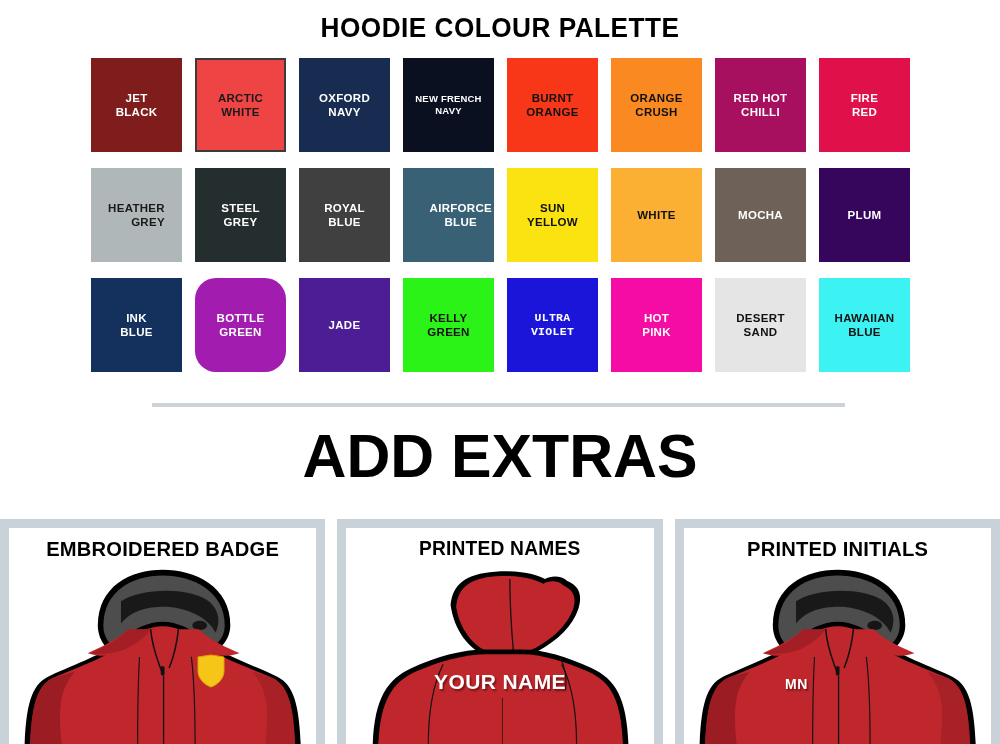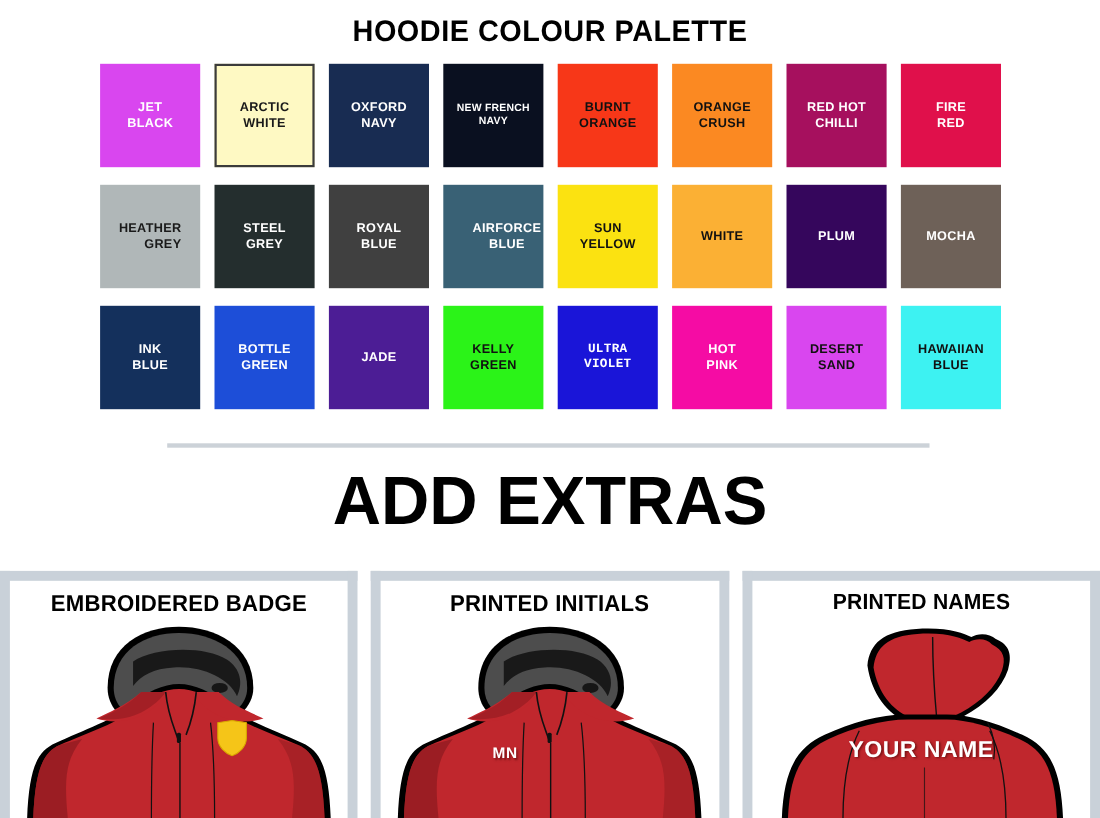--- a/index.html
+++ b/index.html
@@ -152,24 +152,24 @@
     font-size: 21px;
     letter-spacing: 0.4px;
   }
 </style>
 </head>
 <body>
 
 <h1 class="palette-title">HOODIE COLOUR PALETTE</h1>
 
 <div class="palette-grid">
-    <div class="swatch" style="background: #d946ef;">
+    <div class="swatch" style="background: #7f1d1d;">
       <span style="color: rgb(255, 255, 255);">JET<br>BLACK</span>
     </div>
-    <div class="swatch bordered" style="background: #fef9c3;">
+    <div class="swatch bordered" style="background: #ef4444;">
       <span style="color: rgb(26, 26, 26);">ARCTIC<br>WHITE</span>
     </div>
     <div class="swatch" style="background: rgb(24, 44, 82);">
       <span style="color: rgb(255, 255, 255);">OXFORD<br>NAVY</span>
     </div>
     <div class="swatch small" style="background: rgb(10, 16, 32);">
       <span style="color: rgb(255, 255, 255);">NEW FRENCH<br>NAVY</span>
     </div>
     <div class="swatch" style="background: rgb(247, 55, 24);">
       <span style="color: rgb(17, 17, 17);">BURNT<br>ORANGE</span>
@@ -194,45 +194,45 @@
     </div>
     <div class="swatch" style="background: rgb(57, 97, 117); justify-content: flex-end;">
       <span style="color: rgb(255, 255, 255);">AIRFORCE<br>BLUE</span>
     </div>
     <div class="swatch" style="background: rgb(251, 226, 17);">
       <span style="color: rgb(17, 17, 17);">SUN<br>YELLOW</span>
     </div>
     <div class="swatch" style="background: rgb(251, 176, 52);">
       <span style="color: rgb(17, 17, 17);">WHITE</span>
     </div>
+    <div class="swatch" style="background: rgb(110, 97, 88);">
+      <span style="color: rgb(255, 255, 255);">MOCHA</span>
+    </div>
     <div class="swatch" style="background: rgb(53, 6, 92);">
       <span style="color: rgb(255, 255, 255);">PLUM</span>
     </div>
-    <div class="swatch" style="background: rgb(110, 97, 88);">
-      <span style="color: rgb(255, 255, 255);">MOCHA</span>
-    </div>
     <div class="swatch" style="background: rgb(20, 48, 92);">
       <span style="color: rgb(255, 255, 255);">INK<br>BLUE</span>
     </div>
-    <div class="swatch" style="background: #1d4ed8;">
+    <div class="swatch" style="background: #a21caf; border-radius: 21px;">
       <span style="color: rgb(255, 255, 255);">BOTTLE<br>GREEN</span>
     </div>
     <div class="swatch" style="background: #4c1d95;">
       <span style="color: rgb(255, 255, 255);">JADE</span>
     </div>
     <div class="swatch" style="background: rgb(43, 243, 24);">
       <span style="color: rgb(17, 17, 17);">KELLY<br>GREEN</span>
     </div>
     <div class="swatch" style="background: rgb(26, 21, 216);">
       <span style="color: rgb(255, 255, 255); font-family: Liberation Mono, monospace;">ULTRA<br>VIOLET</span>
     </div>
     <div class="swatch" style="background: rgb(245, 12, 164);">
       <span style="color: rgb(255, 255, 255);">HOT<br>PINK</span>
     </div>
-    <div class="swatch" style="background: #d946ef;">
+    <div class="swatch" style="background: #e5e5e5;">
       <span style="color: rgb(17, 17, 17);">DESERT<br>SAND</span>
     </div>
     <div class="swatch" style="background: rgb(61, 242, 242);">
       <span style="color: rgb(17, 17, 17);">HAWAIIAN<br>BLUE</span>
     </div>
   </div>
 
 <div class="divider"></div>
 
 <div class="extras-title">ADD EXTRAS</div>
@@ -267,20 +267,42 @@
         <path d="M140 96 C138 130 138 160 138 190" stroke="#111111" stroke-width="1.2" fill="none"></path>
         <path d="M196 96 C200 130 200 160 200 190" stroke="#111111" stroke-width="1.2" fill="none"></path>
       </svg>
     </div>
 
     <div class="mark-label" style="left:61%; top:126px; z-index:5;">
       <svg width="30" height="34" viewBox="0 0 30 34" aria-hidden="true">
         <path d="M2 3 L15 1 L28 3 L28 17 C28 25 21 31 15 33 C9 31 2 25 2 17 Z" fill="#f5c518" stroke="#d9a800" stroke-width="1"></path>
       </svg>
     </div>
+  </div>
+
+  <div class="card c3">
+    <div class="card-title">PRINTED NAMES</div>
+    <div class="hoodie-wrap">
+      <svg viewBox="0 0 330 190" preserveAspectRatio="xMidYMax meet" aria-hidden="true">
+
+        <path d="M112 40 C114 18 128 6 160 4 C190 2 206 8 214 12 C220 8 232 8 238 14 C252 20 254 30 250 44 C244 62 228 78 206 90 C186 100 168 102 152 96 C132 88 116 68 112 40 Z" fill="#000000"></path>
+        <path d="M118 42 C120 22 132 11 161 9 C189 7 204 13 212 17 C218 13 229 13 234 19 C246 25 248 33 244 45 C238 61 224 75 204 86 C186 95 169 97 154 91 C136 84 122 66 118 42 Z" fill="#c0272d"></path>
+
+        <path d="M176 12 C176 40 178 70 180 92" stroke="#111111" stroke-width="1.4" fill="none"></path>
+
+        <path d="M150 88 C124 88 96 96 70 108 C44 120 30 140 28 190 L304 190 C302 140 290 120 264 108 C238 96 212 88 190 88 Z" fill="#000000"></path>
+        <path d="M152 93 C126 93 99 101 74 112 C50 123 36 142 34 190 L298 190 C296 142 285 123 261 112 C236 101 210 93 190 93 Z" fill="#c0272d"></path>
+
+        <path d="M104 104 C92 128 88 158 88 190" stroke="#111111" stroke-width="1.3" fill="none"></path>
+        <path d="M232 104 C244 128 248 158 248 190" stroke="#111111" stroke-width="1.3" fill="none"></path>
+        <path d="M230 96 C236 108 238 120 236 132" stroke="#111111" stroke-width="1.2" fill="none"></path>
+        <path d="M168 140 L168 190" stroke="#111111" stroke-width="1.1" fill="none" opacity="0.7"></path>
+      </svg>
+    </div>
+    <div class="mark-label name-label">YOUR NAME</div>
   </div>
 
   <div class="card c2">
     <div class="card-title">PRINTED INITIALS</div>
     <div class="hoodie-wrap">
       <svg viewBox="0 0 330 190" preserveAspectRatio="xMidYMax meet" aria-hidden="true">
         <path d="M95 62 C95 20 130 2 165 2 C200 2 238 20 238 62 C238 80 222 95 200 100 L130 100 C108 95 95 80 95 62 Z" fill="#000000"></path>
         <path d="M101 62 C101 25 132 8 165 8 C198 8 232 25 232 62 C232 78 218 90 198 95 L132 95 C112 90 101 78 101 62 Z" fill="#4d4d4d"></path>
         <path d="M120 36 C140 22 190 20 212 34 C226 43 228 58 222 70 C214 52 186 40 160 42 C140 43 128 50 120 60 Z" fill="#111111" opacity="0.85"></path>
         <ellipse cx="205" cy="62" rx="8" ry="5" fill="#111" opacity="0.9"></ellipse>
@@ -295,35 +317,13 @@
         <path d="M182 66 C180 86 176 98 172 108" stroke="#111111" stroke-width="1.6" fill="none"></path>
         <rect x="163" y="106" width="4" height="10" rx="1.5" fill="#111111"></rect>
         <path d="M166 116 L166 190" stroke="#111111" stroke-width="1.4" fill="none"></path>
         <path d="M140 96 C138 130 138 160 138 190" stroke="#111111" stroke-width="1.2" fill="none"></path>
         <path d="M196 96 C200 130 200 160 200 190" stroke="#111111" stroke-width="1.2" fill="none"></path>
       </svg>
     </div>
     <div class="mark-label initials-label">MN</div>
   </div>
 
-  <div class="card c3">
-    <div class="card-title">PRINTED NAMES</div>
-    <div class="hoodie-wrap">
-      <svg viewBox="0 0 330 190" preserveAspectRatio="xMidYMax meet" aria-hidden="true">
-
-        <path d="M112 40 C114 18 128 6 160 4 C190 2 206 8 214 12 C220 8 232 8 238 14 C252 20 254 30 250 44 C244 62 228 78 206 90 C186 100 168 102 152 96 C132 88 116 68 112 40 Z" fill="#000000"></path>
-        <path d="M118 42 C120 22 132 11 161 9 C189 7 204 13 212 17 C218 13 229 13 234 19 C246 25 248 33 244 45 C238 61 224 75 204 86 C186 95 169 97 154 91 C136 84 122 66 118 42 Z" fill="#c0272d"></path>
-
-        <path d="M176 12 C176 40 178 70 180 92" stroke="#111111" stroke-width="1.4" fill="none"></path>
-
-        <path d="M150 88 C124 88 96 96 70 108 C44 120 30 140 28 190 L304 190 C302 140 290 120 264 108 C238 96 212 88 190 88 Z" fill="#000000"></path>
-        <path d="M152 93 C126 93 99 101 74 112 C50 123 36 142 34 190 L298 190 C296 142 285 123 261 112 C236 101 210 93 190 93 Z" fill="#c0272d"></path>
-
-        <path d="M104 104 C92 128 88 158 88 190" stroke="#111111" stroke-width="1.3" fill="none"></path>
-        <path d="M232 104 C244 128 248 158 248 190" stroke="#111111" stroke-width="1.3" fill="none"></path>
-        <path d="M230 96 C236 108 238 120 236 132" stroke="#111111" stroke-width="1.2" fill="none"></path>
-        <path d="M168 140 L168 190" stroke="#111111" stroke-width="1.1" fill="none" opacity="0.7"></path>
-      </svg>
-    </div>
-    <div class="mark-label name-label">YOUR NAME</div>
-  </div>
-
 </div>
 
 </body></html>

